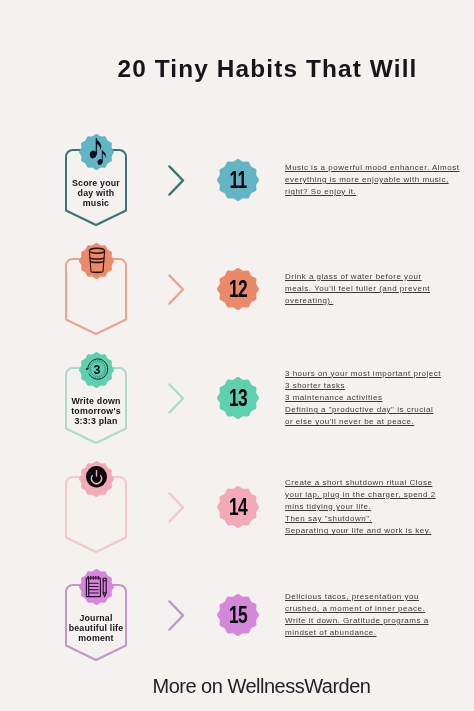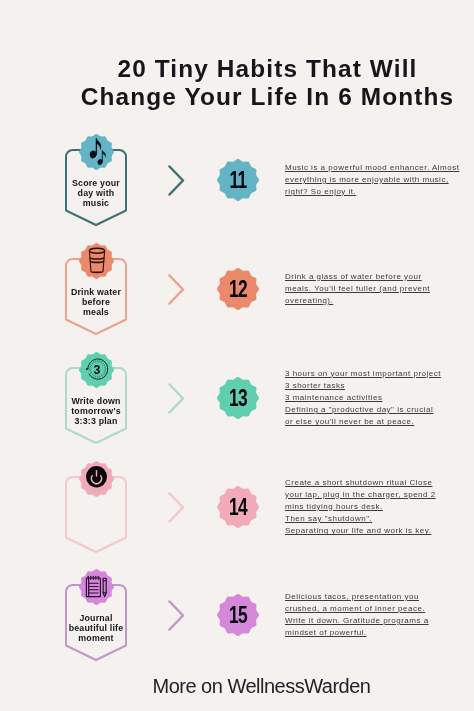--- a/index.html
+++ b/index.html
@@ -29,21 +29,20 @@
     font-size:8px;line-height:12.2px;color:#3d3a38;letter-spacing:0.5px;white-space:nowrap;text-decoration:underline;}
   .footer{position:absolute;left:0;top:675px;width:475px;text-align:center;
     font-size:20px;font-weight:400;color:#222228;letter-spacing:-0.5px;}
 </style>
 </head>
 <body>
 
 <div class="page">
   <div class="title">
     <span>20 Tiny Habits That Will</span><br>
-    <span>Change Your Life In 6 Months</span>
   </div>
 
   <div class="row" style="top:149px">
     <div class="banner">
       <svg width="62" height="78" viewBox="0 0 62 78">
           <path d="M1.0 7.6 A6.6 6.6 0 0 1 7.6 1.0 L54.4 1.0 A6.6 6.6 0 0 1 61.0 7.6 L61.0 61.5 L31 76.0 L1.0 61.5 Z" fill="none" stroke="#3E7174" stroke-width="2.0" stroke-linejoin="round"></path>
         </svg>
       <div class="banner-label" style="top:28.90px"><span>Score your</span><br><span>day with</span><br><span>music</span></div>
     </div>
     <div class="stamp">
@@ -70,21 +69,20 @@
         </svg>
       <div class="num">11</div>
     </div>
     <div class="desc" style="top:12.70px"><span>Music is a powerful mood enhancer. Almost</span><br><span>everything is more enjoyable with music,</span><br><span>right? So enjoy it.</span></div>
   </div>
   <div class="row" style="top:258px">
     <div class="banner">
       <svg width="62" height="78" viewBox="0 0 62 78">
           <path d="M1.0 7.6 A6.6 6.6 0 0 1 7.6 1.0 L54.4 1.0 A6.6 6.6 0 0 1 61.0 7.6 L61.0 61.5 L31 76.0 L1.0 61.5 Z" fill="none" stroke="#E8A48D" stroke-width="2.0" stroke-linejoin="round"></path>
         </svg>
-      <div class="banner-label" style="top:28.90px"><span>Drink water</span><br><span>before</span><br><span>meals</span></div>
     </div>
     <div class="stamp">
       <svg width="35" height="36" viewBox="0 0 100 100" preserveAspectRatio="none">
           <path d="M50.00 0.00C53.88 -0.00 57.48 5.42 61.65 6.53C65.81 7.65 71.64 4.76 75.00 6.70C78.36 8.64 78.77 15.13 81.82 18.18C84.87 21.23 91.36 21.64 93.30 25.00C95.24 28.36 92.35 34.19 93.47 38.35C94.58 42.52 100.00 46.12 100.00 50.00C100.00 53.88 94.58 57.48 93.47 61.65C92.35 65.81 95.24 71.64 93.30 75.00C91.36 78.36 84.87 78.77 81.82 81.82C78.77 84.87 78.36 91.36 75.00 93.30C71.64 95.24 65.81 92.35 61.65 93.47C57.48 94.58 53.88 100.00 50.00 100.00C46.12 100.00 42.52 94.58 38.35 93.47C34.19 92.35 28.36 95.24 25.00 93.30C21.64 91.36 21.23 84.87 18.18 81.82C15.13 78.77 8.64 78.36 6.70 75.00C4.76 71.64 7.65 65.81 6.53 61.65C5.42 57.48 0.00 53.88 0.00 50.00C0.00 46.12 5.42 42.52 6.53 38.35C7.65 34.19 4.76 28.36 6.70 25.00C8.64 21.64 15.13 21.23 18.18 18.18C21.23 15.13 21.64 8.64 25.00 6.70C28.36 4.76 34.19 7.65 38.35 6.53C42.52 5.42 46.12 0.00 50.00 0.00Z" fill="#EA8A6A"></path>
         </svg>
       <svg class="glyph" style="left:7.5px;top:3px" width="20" height="29" viewBox="-5 -5 110 110" preserveAspectRatio="none">
           <g fill="none" stroke="#2a120c" stroke-width="6" stroke-linecap="round" stroke-linejoin="round">
             <path d="M8 13L17 92C17 96.5 83 96.5 83 92L92 13"></path>
             <ellipse cx="50" cy="13" rx="42" ry="9.5"></ellipse>
             <path d="M11.5 40C21 46 79 46 88.5 40"></path>
@@ -177,21 +175,21 @@
     </div>
     <svg class="chev" style="top:15.5px" width="18" height="31" viewBox="0 0 18 31">
         <path d="M1.5 1.5L15 15.5L1.5 29.5" fill="none" stroke="#F4C6CE" stroke-width="2.5" stroke-linecap="round" stroke-linejoin="round"></path>
       </svg>
     <div class="numstamp" style="top:10px">
       <svg width="42" height="42" viewBox="0 0 100 100">
           <path d="M50.00 0.00C53.88 -0.00 57.48 5.42 61.65 6.53C65.81 7.65 71.64 4.76 75.00 6.70C78.36 8.64 78.77 15.13 81.82 18.18C84.87 21.23 91.36 21.64 93.30 25.00C95.24 28.36 92.35 34.19 93.47 38.35C94.58 42.52 100.00 46.12 100.00 50.00C100.00 53.88 94.58 57.48 93.47 61.65C92.35 65.81 95.24 71.64 93.30 75.00C91.36 78.36 84.87 78.77 81.82 81.82C78.77 84.87 78.36 91.36 75.00 93.30C71.64 95.24 65.81 92.35 61.65 93.47C57.48 94.58 53.88 100.00 50.00 100.00C46.12 100.00 42.52 94.58 38.35 93.47C34.19 92.35 28.36 95.24 25.00 93.30C21.64 91.36 21.23 84.87 18.18 81.82C15.13 78.77 8.64 78.36 6.70 75.00C4.76 71.64 7.65 65.81 6.53 61.65C5.42 57.48 0.00 53.88 0.00 50.00C0.00 46.12 5.42 42.52 6.53 38.35C7.65 34.19 4.76 28.36 6.70 25.00C8.64 21.64 15.13 21.23 18.18 18.18C21.23 15.13 21.64 8.64 25.00 6.70C28.36 4.76 34.19 7.65 38.35 6.53C42.52 5.42 46.12 0.00 50.00 0.00Z" fill="#F3AAB8"></path>
         </svg>
       <div class="num">14</div>
     </div>
-    <div class="desc" style="top:0.50px"><span>Create a short shutdown ritual Close</span><br><span>your lap, plug in the charger, spend 2</span><br><span>mins tidying hours desk.</span><br><span>Then say "shutdown".</span><br><span>Separating your life and work is key.</span></div>
+    <div class="desc" style="top:0.50px"><span>Create a short shutdown ritual Close</span><br><span>your lap, plug in the charger, spend 2</span><br><span>mins tidying your life.</span><br><span>Then say "shutdown".</span><br><span>Separating your life and work is key.</span></div>
   </div>
   <div class="row" style="top:584px">
     <div class="banner">
       <svg width="62" height="78" viewBox="0 0 62 78">
           <path d="M1.0 7.6 A6.6 6.6 0 0 1 7.6 1.0 L54.4 1.0 A6.6 6.6 0 0 1 61.0 7.6 L61.0 61.5 L31 76.0 L1.0 61.5 Z" fill="none" stroke="#C196C8" stroke-width="2.0" stroke-linejoin="round"></path>
         </svg>
       <div class="banner-label" style="top:28.90px"><span>Journal</span><br><span>beautiful life</span><br><span>moment</span></div>
     </div>
     <div class="stamp">
       <svg width="35" height="36" viewBox="0 0 100 100" preserveAspectRatio="none">
@@ -222,16 +220,16 @@
     </div>
     <svg class="chev" style="top:15.5px" width="18" height="31" viewBox="0 0 18 31">
         <path d="M1.5 1.5L15 15.5L1.5 29.5" fill="none" stroke="#C196C8" stroke-width="2.5" stroke-linecap="round" stroke-linejoin="round"></path>
       </svg>
     <div class="numstamp" style="top:10px">
       <svg width="42" height="42" viewBox="0 0 100 100">
           <path d="M50.00 0.00C53.88 -0.00 57.48 5.42 61.65 6.53C65.81 7.65 71.64 4.76 75.00 6.70C78.36 8.64 78.77 15.13 81.82 18.18C84.87 21.23 91.36 21.64 93.30 25.00C95.24 28.36 92.35 34.19 93.47 38.35C94.58 42.52 100.00 46.12 100.00 50.00C100.00 53.88 94.58 57.48 93.47 61.65C92.35 65.81 95.24 71.64 93.30 75.00C91.36 78.36 84.87 78.77 81.82 81.82C78.77 84.87 78.36 91.36 75.00 93.30C71.64 95.24 65.81 92.35 61.65 93.47C57.48 94.58 53.88 100.00 50.00 100.00C46.12 100.00 42.52 94.58 38.35 93.47C34.19 92.35 28.36 95.24 25.00 93.30C21.64 91.36 21.23 84.87 18.18 81.82C15.13 78.77 8.64 78.36 6.70 75.00C4.76 71.64 7.65 65.81 6.53 61.65C5.42 57.48 0.00 53.88 0.00 50.00C0.00 46.12 5.42 42.52 6.53 38.35C7.65 34.19 4.76 28.36 6.70 25.00C8.64 21.64 15.13 21.23 18.18 18.18C21.23 15.13 21.64 8.64 25.00 6.70C28.36 4.76 34.19 7.65 38.35 6.53C42.52 5.42 46.12 0.00 50.00 0.00Z" fill="#D588D9"></path>
         </svg>
       <div class="num">15</div>
     </div>
-    <div class="desc" style="top:6.60px"><span>Delicious tacos, presentation you</span><br><span>crushed, a moment of inner peace.</span><br><span>Write it down. Gratitude programs a</span><br><span>mindset of powerful.</span></div>
+    <div class="desc" style="top:6.60px"><span>Delicious tacos, presentation you</span><br><span>crushed, a moment of inner peace.</span><br><span>Write it down. Gratitude programs a</span><br><span>mindset of abundance.</span></div>
   </div>
   <div class="footer">More on WellnessWarden</div>
 </div>
 
 </body></html>

